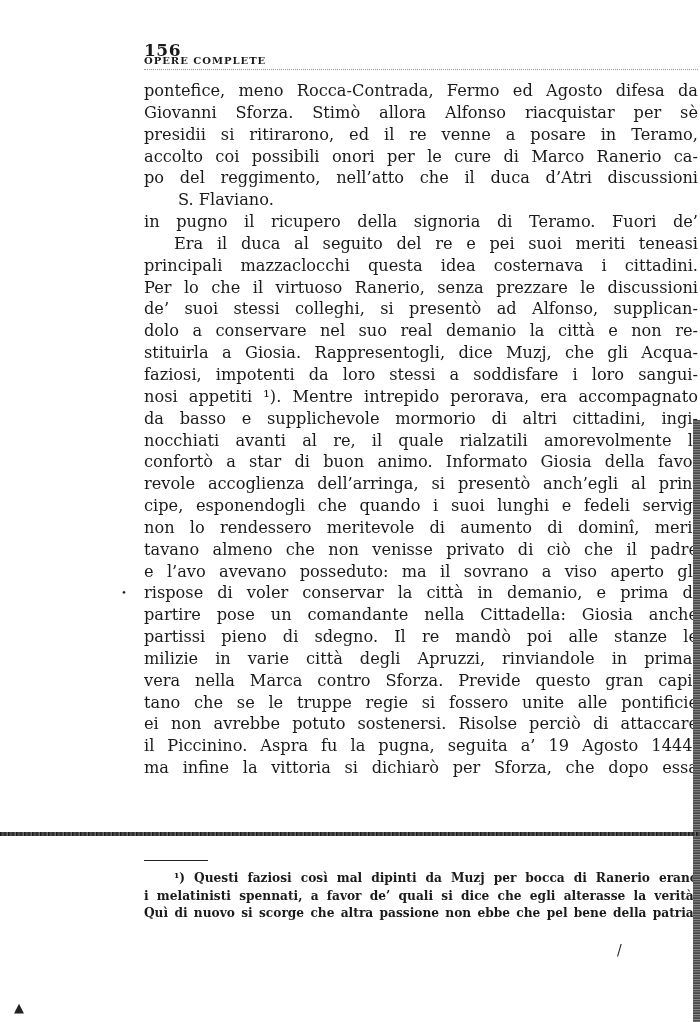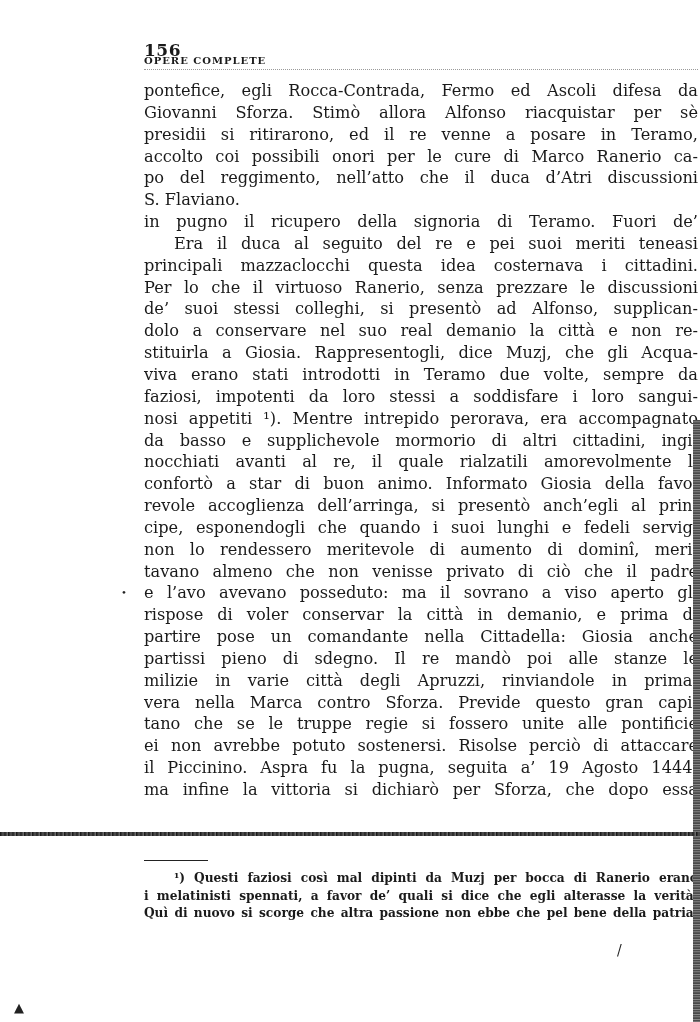--- a/index.html
+++ b/index.html
@@ -7,21 +7,21 @@
     width: 700px; height: 1022px; background: #ffffff; position: relative; overflow: hidden;
     font-family: "DejaVu Serif", "Liberation Serif", serif; color: #1a1a1a;
   }
   .page { position: absolute; left: 0; top: 0; width: 700px; height: 836px; }
   .header { position: absolute; left: 144px; top: 40px; width: 554px; height: 24px; }
   .page-number { position: absolute; left: 0; top: 0; font-size: 17px; font-weight: bold; letter-spacing: 0.5px; }
   .running-title { position: absolute; left: 0; right: 0; top: 15px; text-align: left; font-size: 10px; font-weight: bold; letter-spacing: 1px; }
   .header-rule { position: absolute; left: 144px; top: 69px; width: 554px; height: 0; border-top: 1px dotted #9a9a9a; }
   .body-text { position: absolute; left: 144px; top: 80px; width: 554px; font-size: 16.2px; line-height: 21.85px; }
   .line { white-space: nowrap; display: block; text-align: justify; text-align-last: justify; height: 21.85px; overflow: visible; }
-  .line.last { text-align-last: left; }
+  .line.last { text-align-last: left; margin-left: 34px; }
   .line.indent { padding-left: 30px; }
   .fn-rule { position: absolute; left: 144px; top: 860px; width: 64px; height: 0; border-top: 1.5px solid #222; }
   .footnotes { position: absolute; left: 144px; top: 870px; width: 554px; font-size: 12.2px; line-height: 17.5px; font-weight: bold; }
   .footnotes .line { height: 17.5px; }
   .right-edge {
     position: absolute; right: 0; top: 420px; width: 7px; height: 602px;
     background: repeating-linear-gradient(180deg, #3a3a3a 0px, #888 2px, #2a2a2a 3px, #aaa 5px);
   }
   .bottom-edge {
     position: absolute; left: 0; bottom: 0; width: 700px; height: 4px;
@@ -34,34 +34,33 @@
 
 <div class="page">
 
   <div class="header">
     <span class="page-number">156</span>
     <div class="running-title">OPERE COMPLETE</div>
   </div>
   <div class="header-rule"></div>
 
   <div class="body-text">
-    <span class="line">pontefice, egli Rocca-Contrada, Fermo ed Ascoli difesa da</span>
+    <span class="line">pontefice, meno Rocca-Contrada, Fermo ed Agosto difesa da</span>
     <span class="line">Giovanni Sforza. Stimò allora Alfonso riacquistar per sè</span>
     <span class="line">presidii si ritirarono, ed il re venne a posare in Teramo,</span>
     <span class="line">accolto coi possibili onori per le cure di Marco Ranerio ca-</span>
     <span class="line">po del reggimento, nell’atto che il duca d’Atri discussioni</span>
     <span class="line last">S. Flaviano.</span>
     <span class="line">in pugno il ricupero della signoria di Teramo. Fuori de’</span>
     <span class="line indent">Era il duca al seguito del re e pei suoi meriti teneasi</span>
     <span class="line">principali mazzaclocchi questa idea costernava i cittadini.</span>
     <span class="line">Per lo che il virtuoso Ranerio, senza prezzare le discussioni</span>
     <span class="line">de’ suoi stessi colleghi, si presentò ad Alfonso, supplican-</span>
     <span class="line">dolo a conservare nel suo real demanio la città e non re-</span>
     <span class="line">stituirla a Giosia. Rappresentogli, dice Muzj, che gli Acqua-</span>
-    <span class="line">viva erano stati introdotti in Teramo due volte, sempre da</span>
     <span class="line">faziosi, impotenti da loro stessi a soddisfare i loro sangui-</span>
     <span class="line">nosi appetiti ¹). Mentre intrepido perorava, era accompagnato</span>
     <span class="line">da basso e supplichevole mormorio di altri cittadini, ingi-</span>
     <span class="line">nocchiati avanti al re, il quale rialzatili amorevolmente li</span>
     <span class="line">confortò a star di buon animo. Informato Giosia della favo-</span>
     <span class="line">revole accoglienza dell’arringa, si presentò anch’egli al prin-</span>
     <span class="line">cipe, esponendogli che quando i suoi lunghi e fedeli servigi</span>
     <span class="line">non lo rendessero meritevole di aumento di dominî, meri-</span>
     <span class="line">tavano almeno che non venisse privato di ciò che il padre</span>
     <span class="line">e l’avo avevano posseduto: ma il sovrano a viso aperto gli</span>

